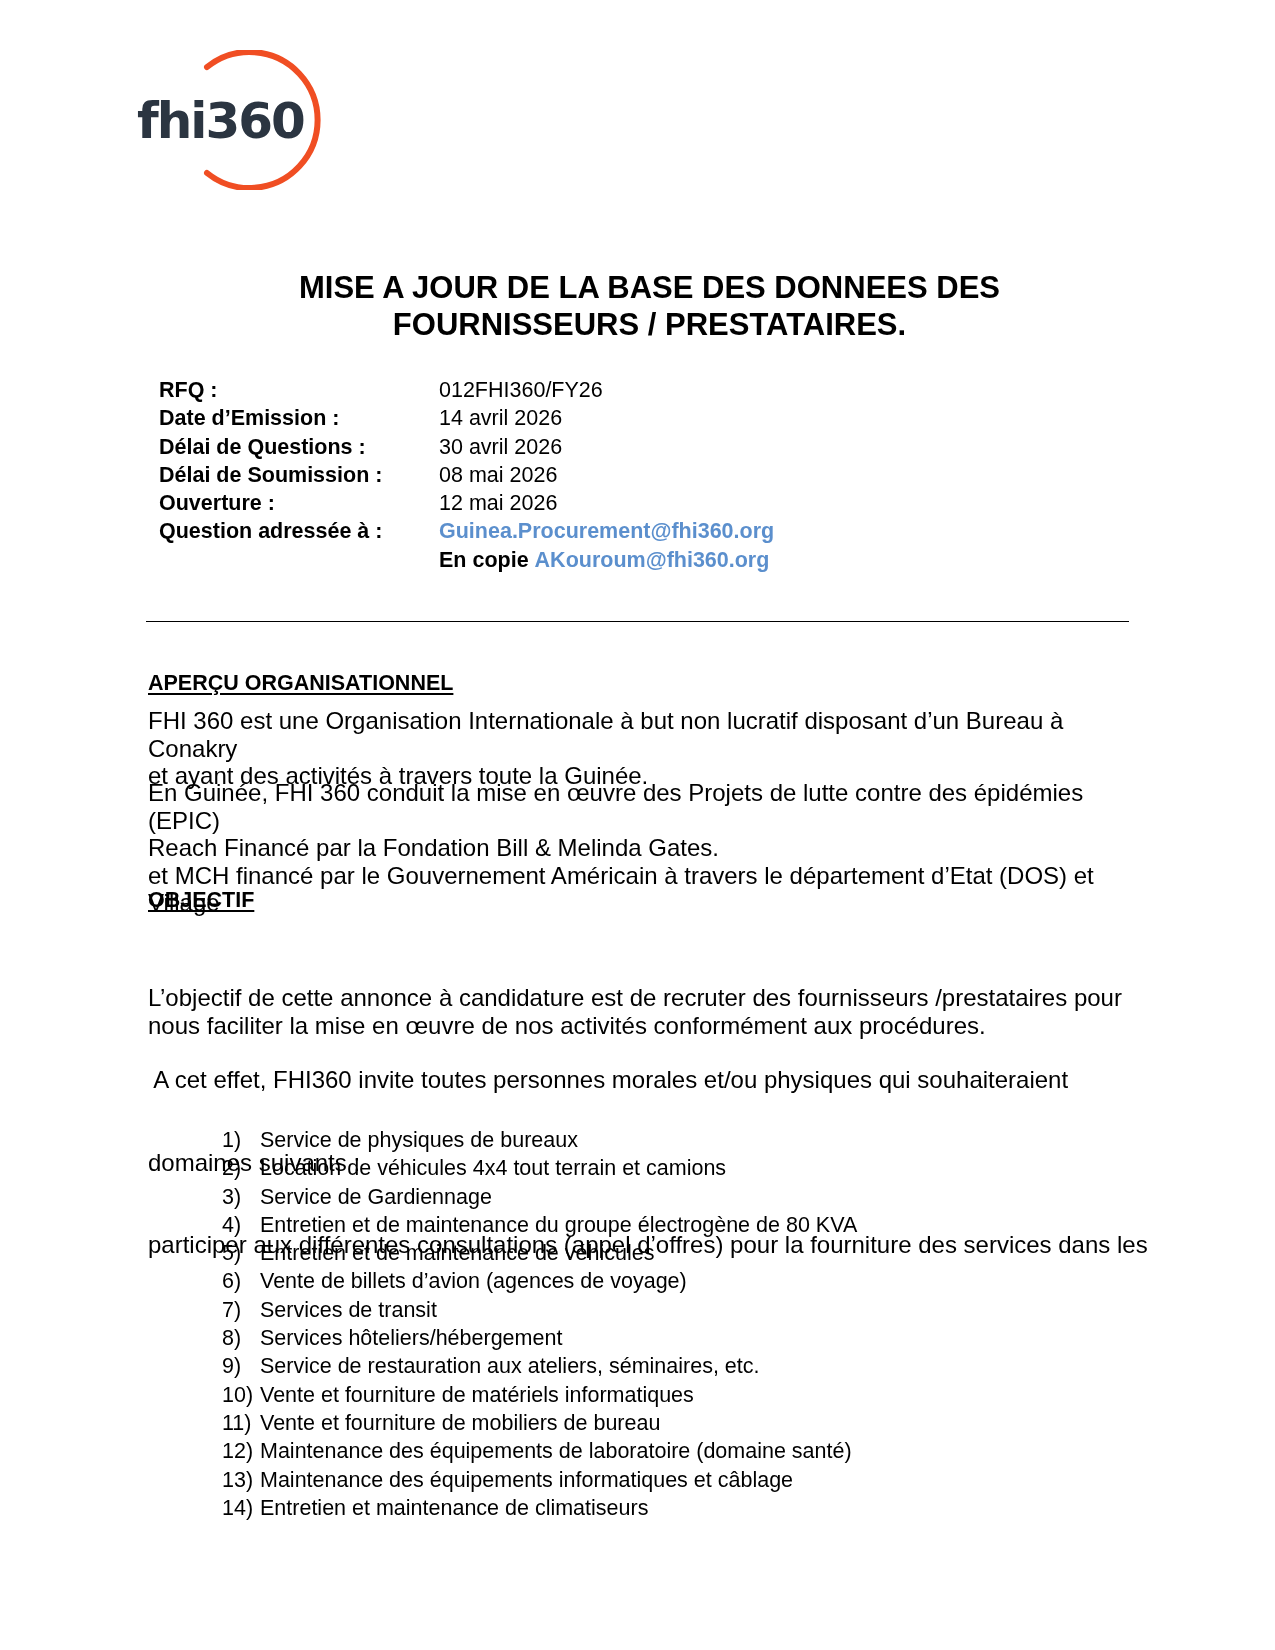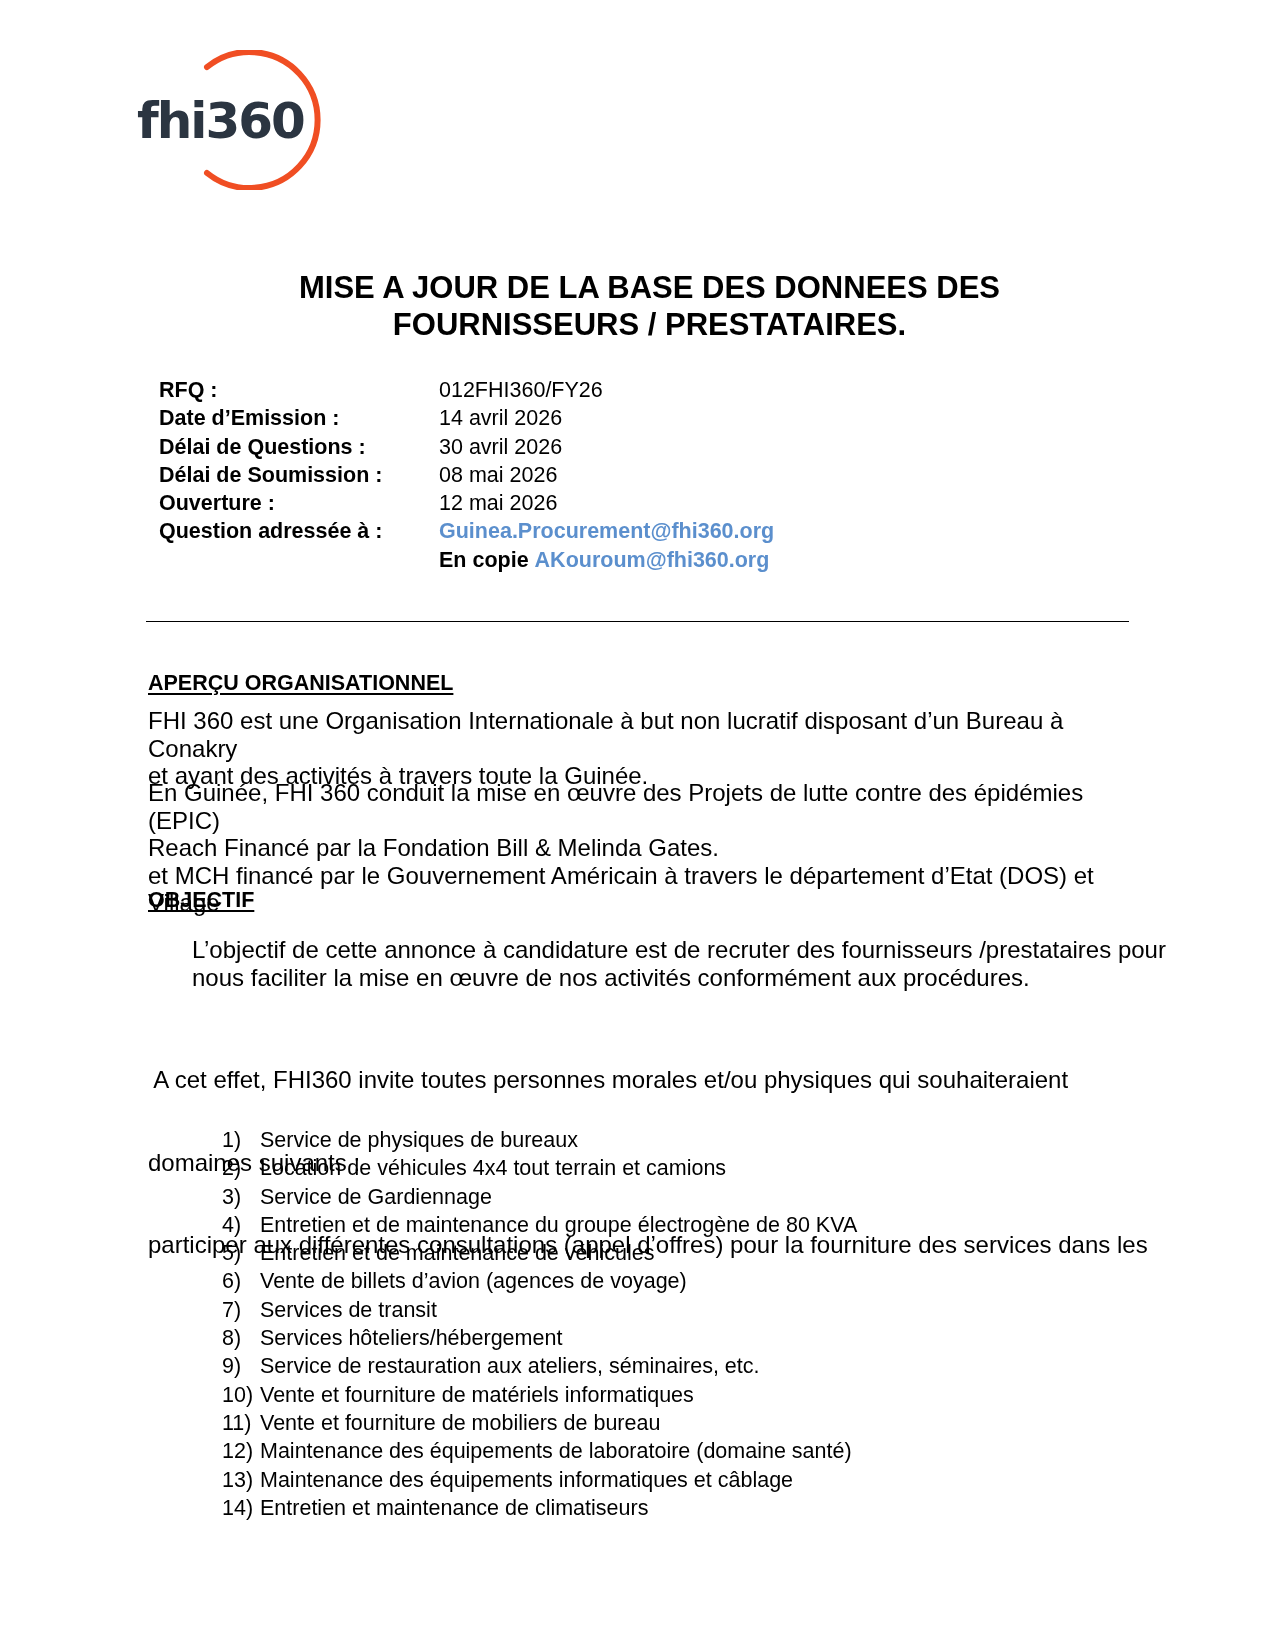--- a/index.html
+++ b/index.html
@@ -83,21 +83,21 @@
 </div>
 
 <div class="para" style="top:779px;">
   <div>En Guinée, FHI 360 conduit la mise en œuvre des Projets de lutte contre des épidémies (EPIC)</div>
   <div>Reach Financé par la Fondation Bill &amp; Melinda Gates.</div>
   <div>et MCH financé par le Gouvernement Américain à travers le département d’Etat (DOS) et Village</div>
 </div>
 
 <div class="h2" style="top:888px;">OBJECTIF</div>
 
-<div class="para" style="top:936px;margin-left:44px;">
+<div class="para" style="top:984px;">
   <div>L’objectif de cette annonce à candidature est de recruter des fournisseurs /prestataires pour</div>
   <div>nous faciliter la mise en œuvre de nos activités conformément aux procédures.</div>
 </div>
 
 <div class="para" style="top:1011px; white-space:pre;">
   <div> A cet effet, FHI360 invite toutes personnes morales et/ou physiques qui souhaiteraient</div>
   <div>domaines suivants :</div>
   <div>participer aux différentes consultations (appel d’offres) pour la fourniture des services dans les</div>
 </div>
 

